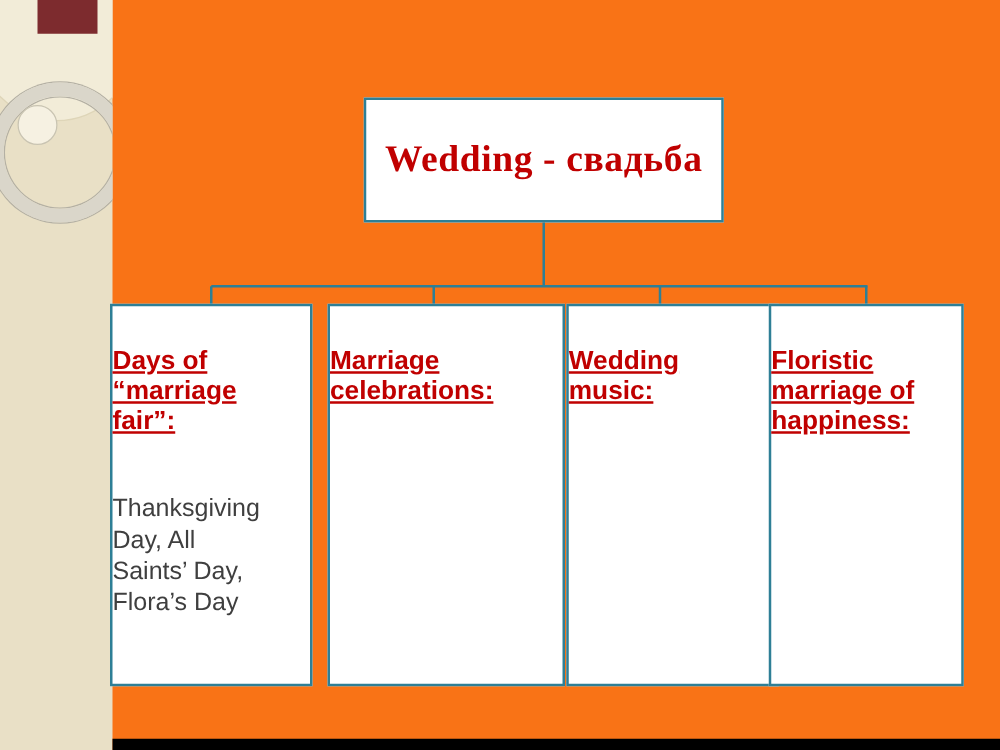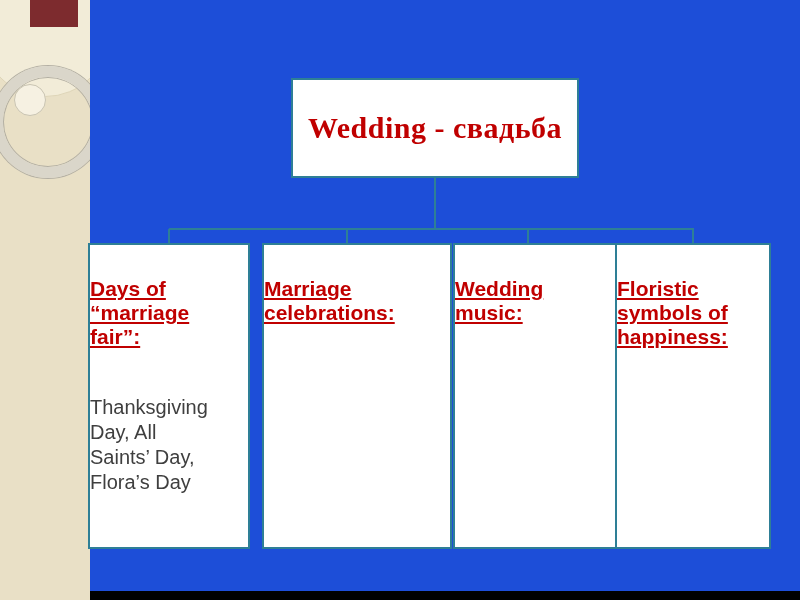--- a/index.html
+++ b/index.html
@@ -1,17 +1,17 @@
 <!DOCTYPE html>
 <html><head>
 <meta charset="utf-8">
 <style>
   html,body{margin:0;padding:0;background:#fff;}
   .slide{
-    position:relative;width:800px;height:600px;background:#1d4ed8;
+    position:relative;width:800px;height:600px;background:#f97316;
     font-family:"Liberation Sans",sans-serif;overflow:hidden;
   }
   
   .sidebar{position:absolute;left:0;top:0;width:90px;height:600px;background:#e9e0c6;overflow:hidden;}
   .circle{position:absolute;border-radius:50%;}
   .c1{left:-18px;top:-30px;width:125px;height:125px;background:#f2ecd8;border:1px solid #ded5b8;}
   .c2{left:-8px;top:66px;width:112px;height:112px;background:transparent;
       border:11px solid #dad6ca;box-shadow:0 0 0 1px #b4b0a4, inset 0 0 0 1px #b4b0a4;box-sizing:border-box;}
   .c3{left:14px;top:84px;width:30px;height:30px;background:#f6f1e2;border:1px solid #c9c4b2;}
   
@@ -92,17 +92,17 @@
 celebrations:</div>
   </div>
 
   <div class="node n3">
     <div class="node-heading">Wedding
 music:</div>
   </div>
 
   <div class="node n4">
     <div class="node-heading">Floristic
-symbols of
+marriage of
 happiness:</div>
   </div>
 
 </div>
 
 </body></html>

